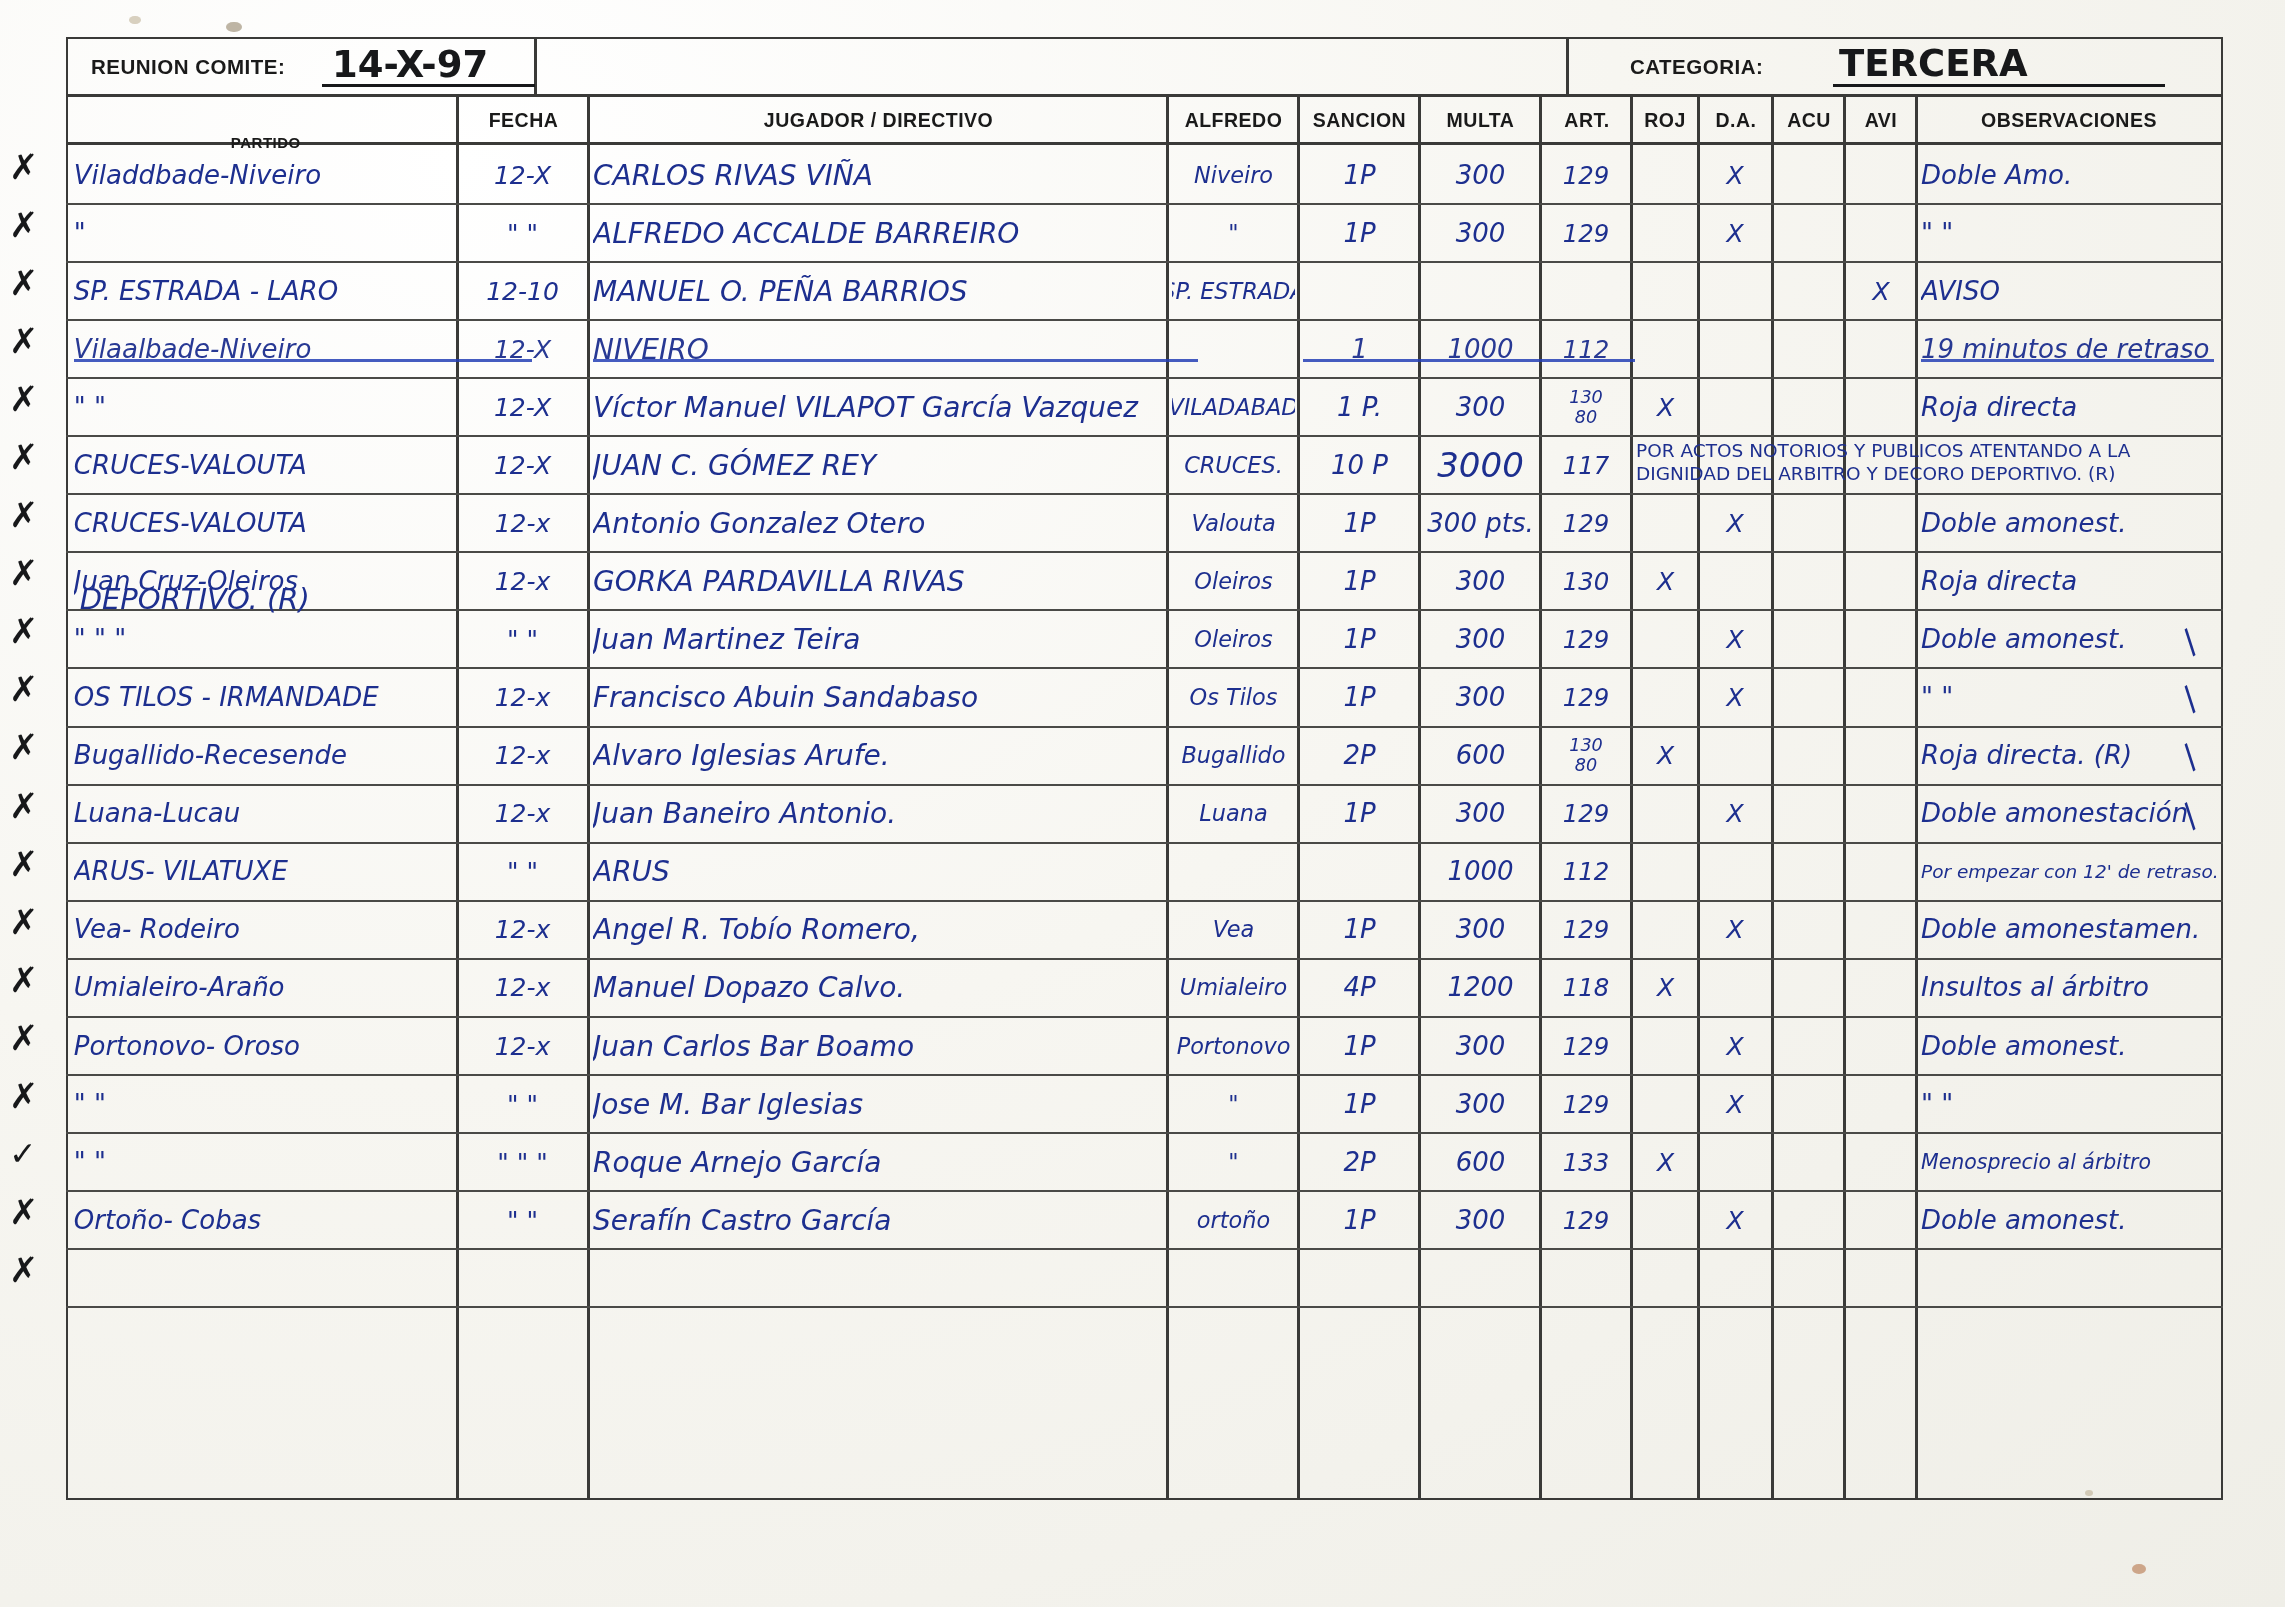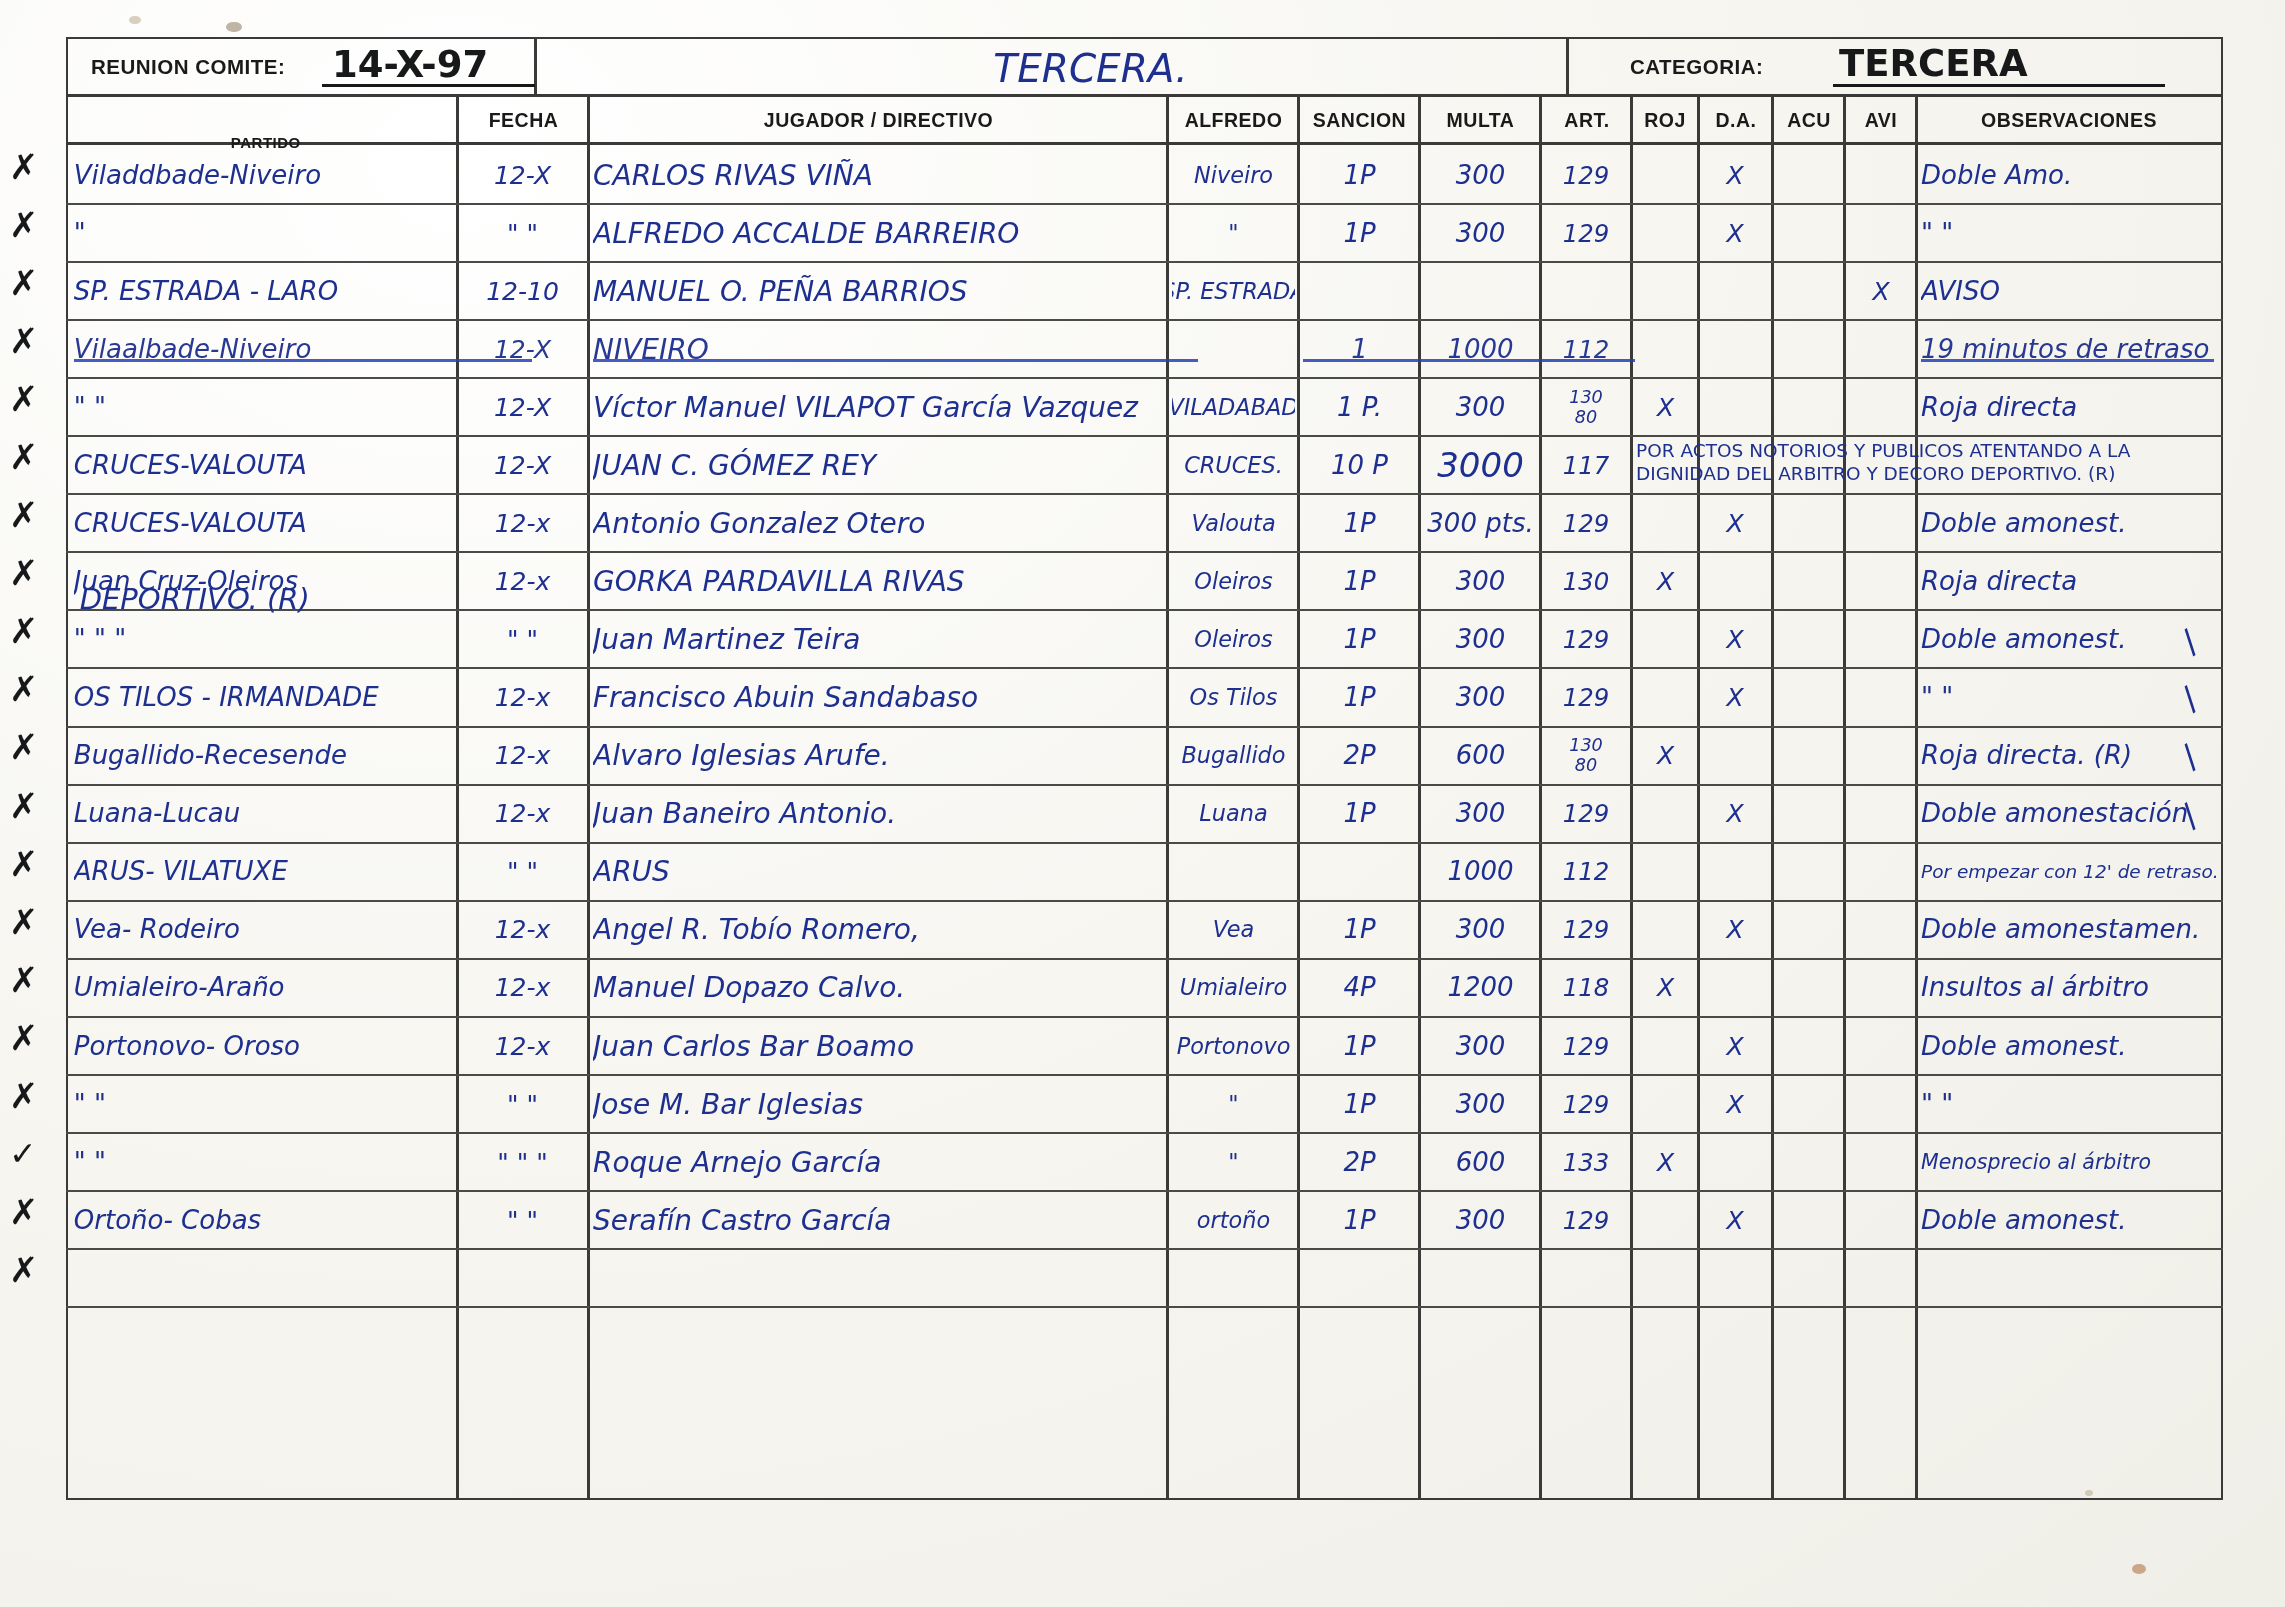--- a/index.html
+++ b/index.html
@@ -71,21 +71,20 @@
   <div class="inner-line" style="left:0;top:105px;width:2157px;height:2.9px;"></div>
 
   <div class="inner-line" style="left:468px;top:0;width:2.9px;height:57px;"></div>
   <div class="inner-line" style="left:1500px;top:0;width:2.9px;height:57px;"></div>
 
   <div class="cellbox lft printed" style="left:25px;top:15.6px;width:224px;height:29px;font-size:20.5px;">REUNION COMITE:</div>
   <div class="cellbox lft hw blk" style="left:258px;top:5.9px;width:205px;height:43px;font-size:37px;font-weight:bold;margin-left:8px;">14-X-97</div>
 
   <div class="inner-line" style="left:256px;top:47px;width:213px;height:2.9px;background:#17181a;"></div>
 
-  <div class="cellbox ctr hw" style="left:683px;top:7.8px;width:683px;height:47px;font-size:39px;color:#1d2f8f;">TERCERA.</div>
 
   <div class="cellbox lft printed" style="left:1564px;top:15.6px;width:185px;height:29px;font-size:20.5px;">CATEGORIA:</div>
   <div class="cellbox lft hw blk" style="left:1773px;top:3.9px;width:322px;height:45px;font-size:37px;font-weight:bold;">TERCERA</div>
   <div class="inner-line" style="left:1767px;top:47px;width:332px;height:2.9px;background:#17181a;"></div>
 
   <div class="cellbox ctr printed" style="left:9.8px;top:68px;width:380px;height:31px;font-size:15px;margin-top:22px;">
       <span>PARTIDO</span>
     </div>
   <div class="cellbox ctr printed" style="left:394px;top:68px;width:127px;height:31px;font-size:19.5px;">
       <span>FECHA</span>

